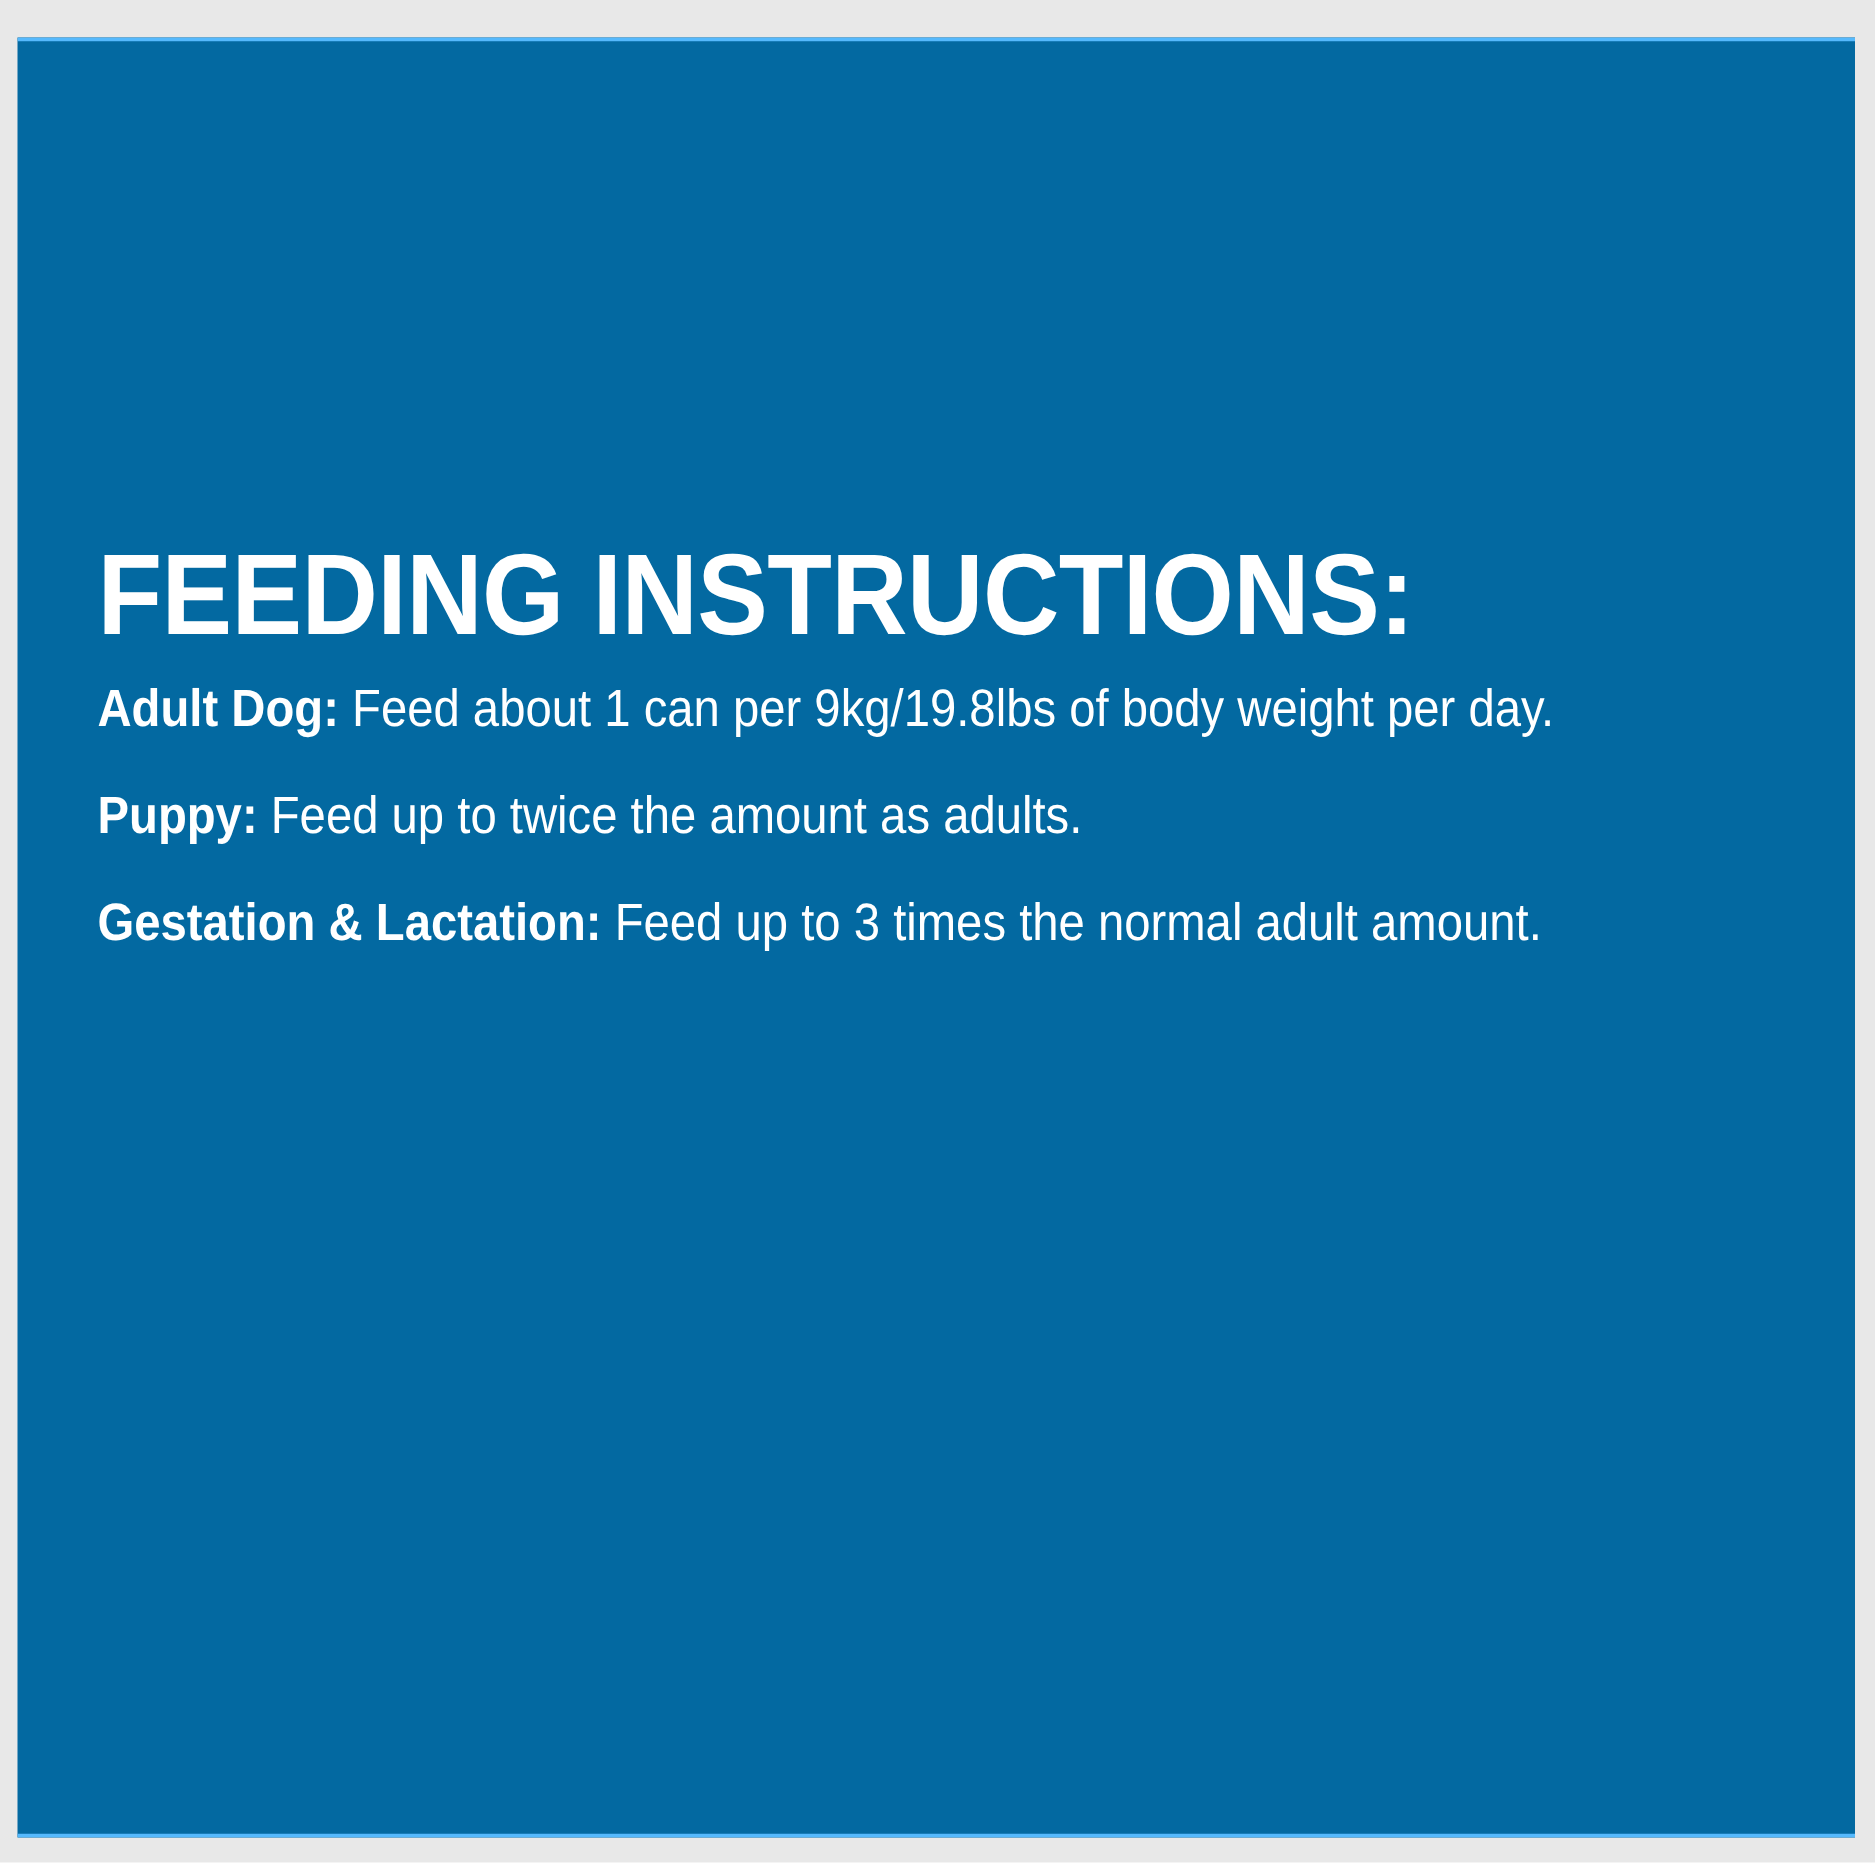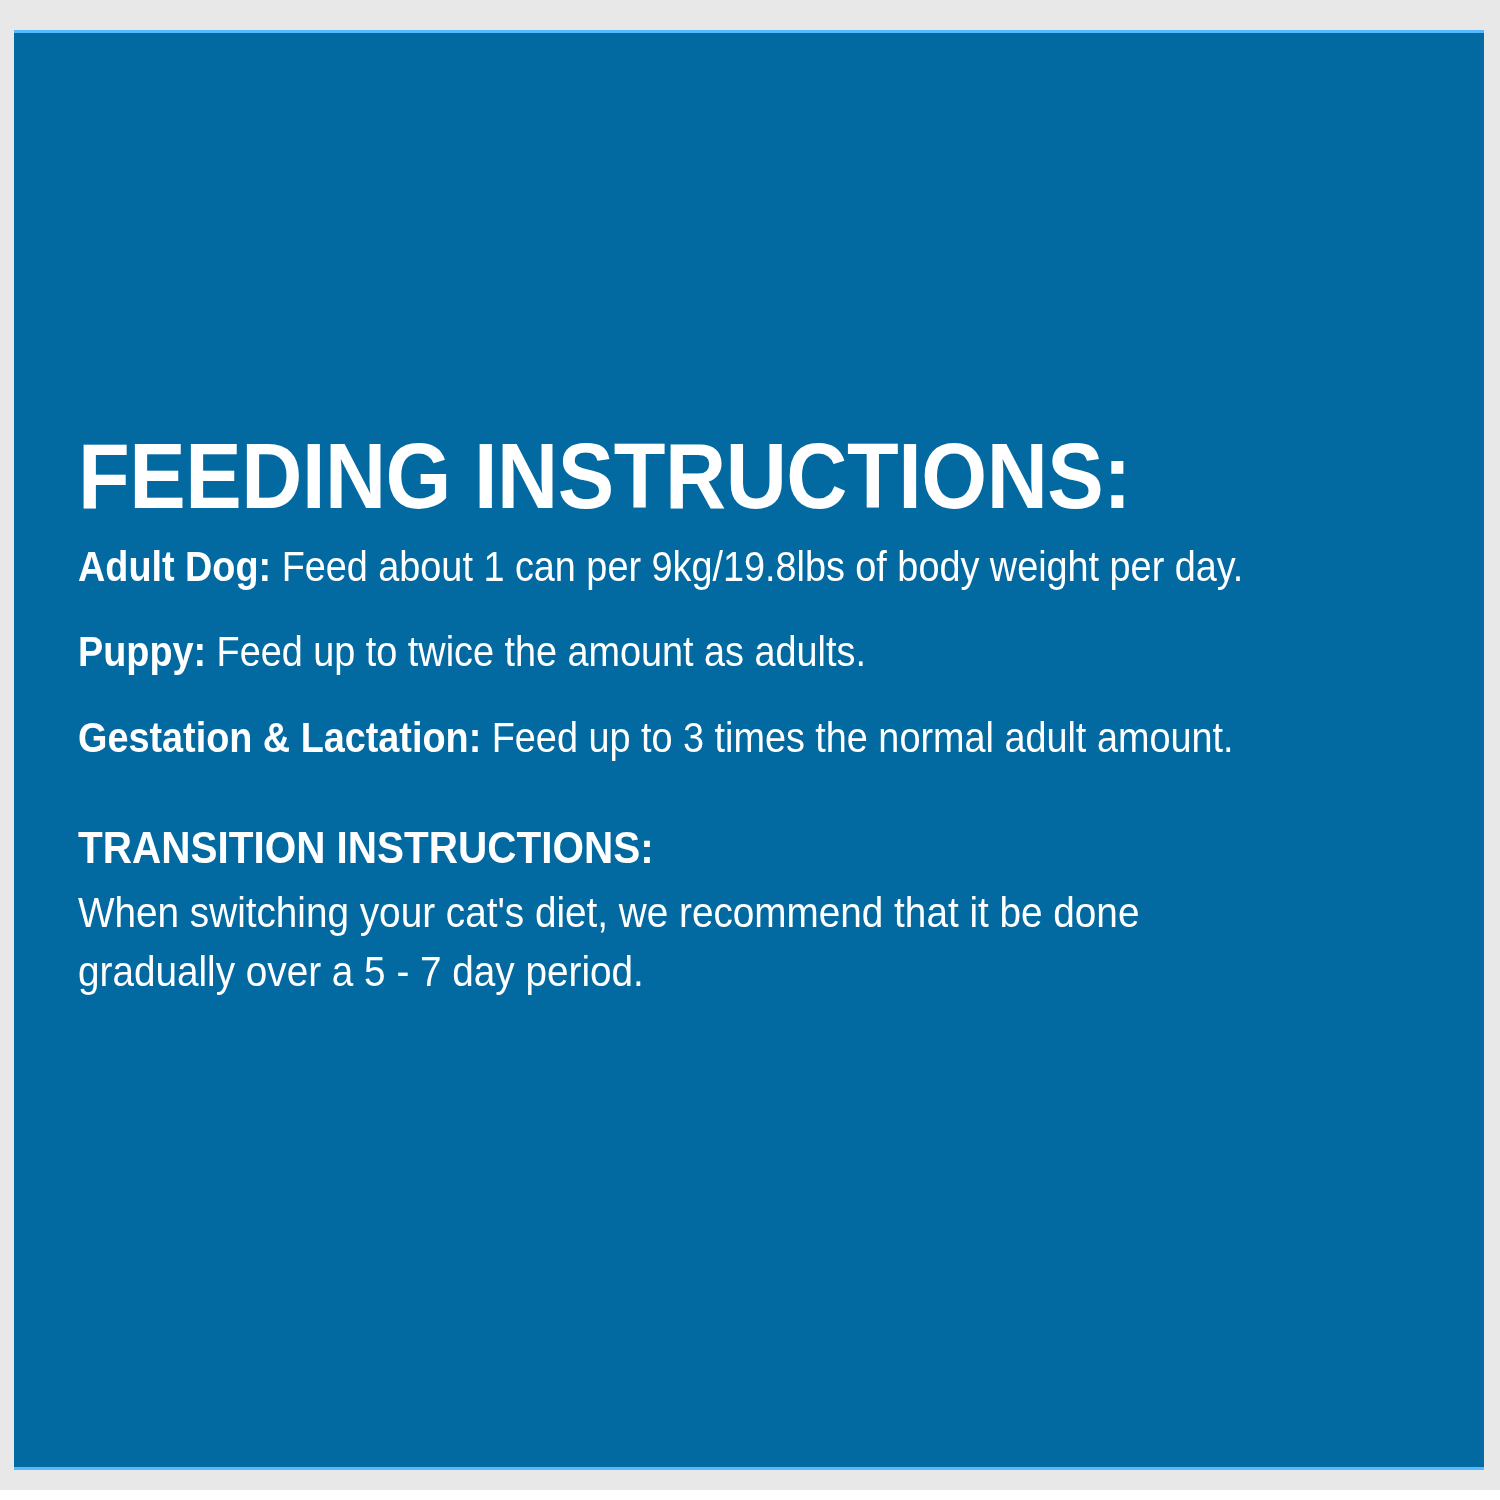--- a/index.html
+++ b/index.html
@@ -148,25 +148,18 @@
       </p>
 
       <p class="feed-line">
         <span class="lead">Puppy:</span><span class="rest"> Feed up to twice the amount as adults.</span>
       </p>
 
       <p class="feed-line">
         <span class="lead">Gestation &amp; Lactation:</span><span class="rest"> Feed up to 3 times the normal adult amount.</span>
       </p>
 
-      <div class="transition-block">
-        <h2 class="transition-title">TRANSITION INSTRUCTIONS:</h2>
-        <p class="transition-body">
-          <span class="tb-line">When switching your cat's diet, we recommend that it be done</span>
-          <span class="tb-line">gradually over a 5 - 7 day period.</span>
-        </p>
-      </div>
 
     </div>
   </div>
 
   <div class="bottom-white-strip"></div>
 </div>
 
 </body></html>

